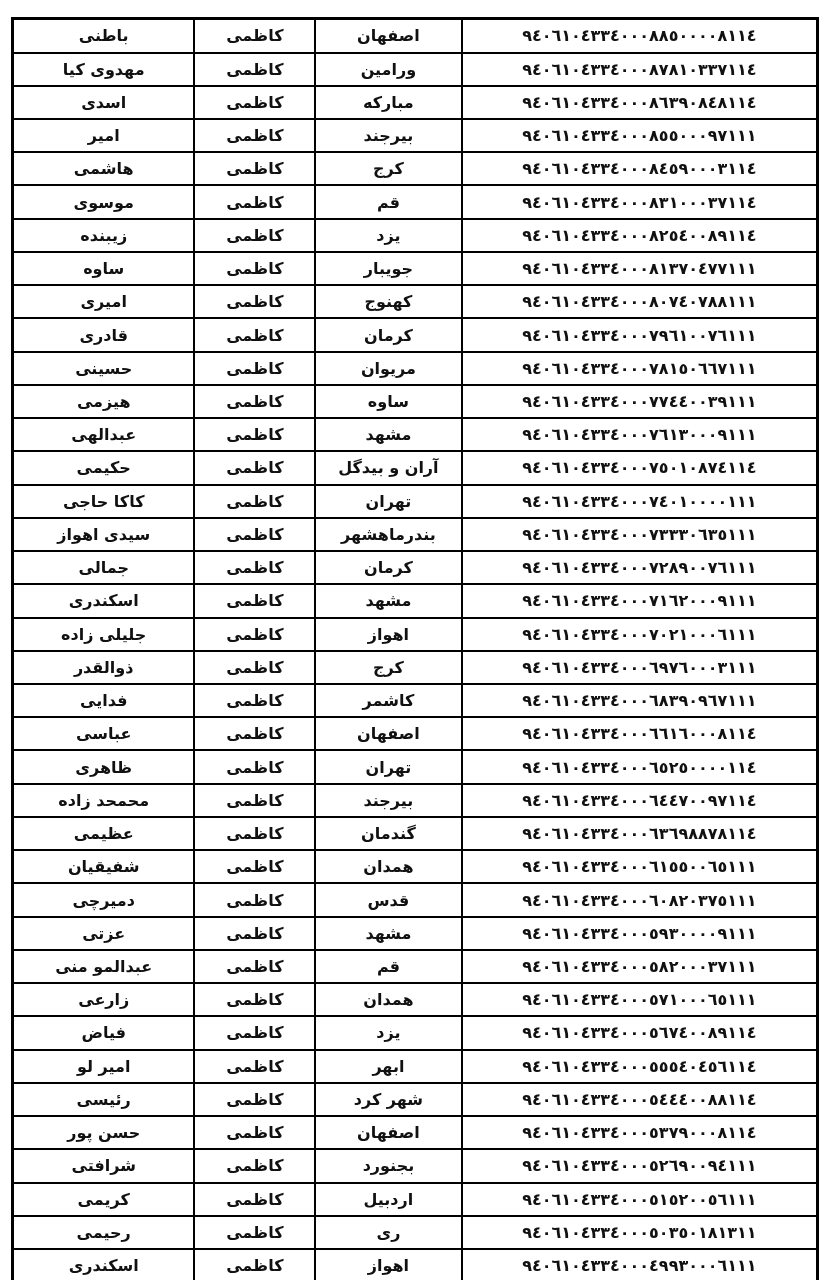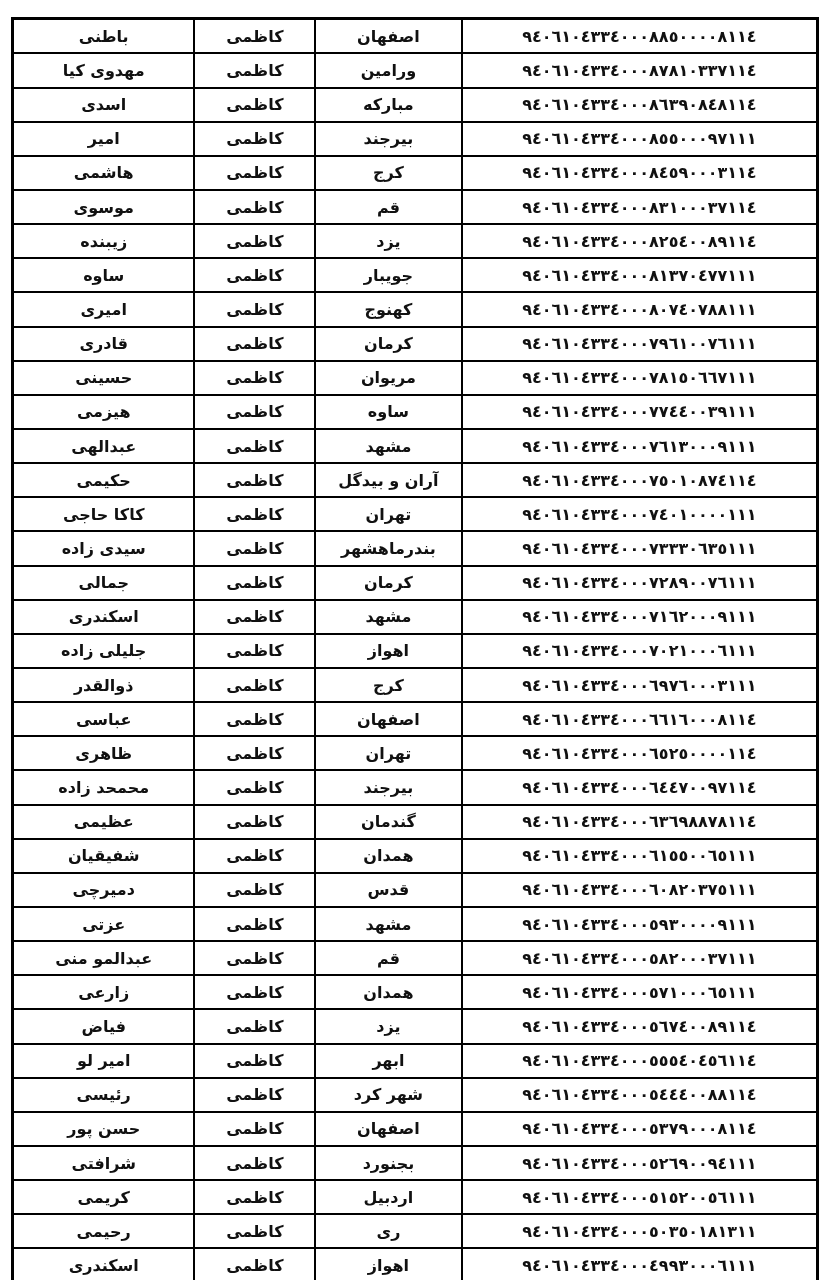--- a/index.html
+++ b/index.html
@@ -146,21 +146,21 @@
           <td class="cell-city">آران و بیدگل</td>
           <td class="cell-number">٩٤٠٦١٠٤٣٣٤٠٠٠٧٥٠١٠٨٧٤١١٤</td>
         </tr>
         <tr>
           <td class="cell-name">کاکا حاجی</td>
           <td class="cell-first">کاظمی</td>
           <td class="cell-city">تهران</td>
           <td class="cell-number">٩٤٠٦١٠٤٣٣٤٠٠٠٧٤٠١٠٠٠٠١١١</td>
         </tr>
         <tr>
-          <td class="cell-name">سیدی زاده</td>
+          <td class="cell-name">سیدی اهواز</td>
           <td class="cell-first">کاظمی</td>
           <td class="cell-city">بندرماهشهر</td>
           <td class="cell-number">٩٤٠٦١٠٤٣٣٤٠٠٠٧٣٣٣٠٦٣٥١١١</td>
         </tr>
         <tr>
           <td class="cell-name">جمالی</td>
           <td class="cell-first">کاظمی</td>
           <td class="cell-city">کرمان</td>
           <td class="cell-number">٩٤٠٦١٠٤٣٣٤٠٠٠٧٢٨٩٠٠٧٦١١١</td>
         </tr>
@@ -174,20 +174,26 @@
           <td class="cell-name">جلیلی زاده</td>
           <td class="cell-first">کاظمی</td>
           <td class="cell-city">اهواز</td>
           <td class="cell-number">٩٤٠٦١٠٤٣٣٤٠٠٠٧٠٢١٠٠٠٦١١١</td>
         </tr>
         <tr>
           <td class="cell-name">ذوالقدر</td>
           <td class="cell-first">کاظمی</td>
           <td class="cell-city">کرج</td>
           <td class="cell-number">٩٤٠٦١٠٤٣٣٤٠٠٠٦٩٧٦٠٠٠٣١١١</td>
+        </tr>
+        <tr>
+          <td class="cell-name">فدایی</td>
+          <td class="cell-first">کاظمی</td>
+          <td class="cell-city">کاشمر</td>
+          <td class="cell-number">٩٤٠٦١٠٤٣٣٤٠٠٠٦٨٣٩٠٩٦٧١١١</td>
         </tr>
         <tr>
           <td class="cell-name">عباسی</td>
           <td class="cell-first">کاظمی</td>
           <td class="cell-city">اصفهان</td>
           <td class="cell-number">٩٤٠٦١٠٤٣٣٤٠٠٠٦٦١٦٠٠٠٨١١٤</td>
         </tr>
         <tr>
           <td class="cell-name">ظاهری</td>
           <td class="cell-first">کاظمی</td>

